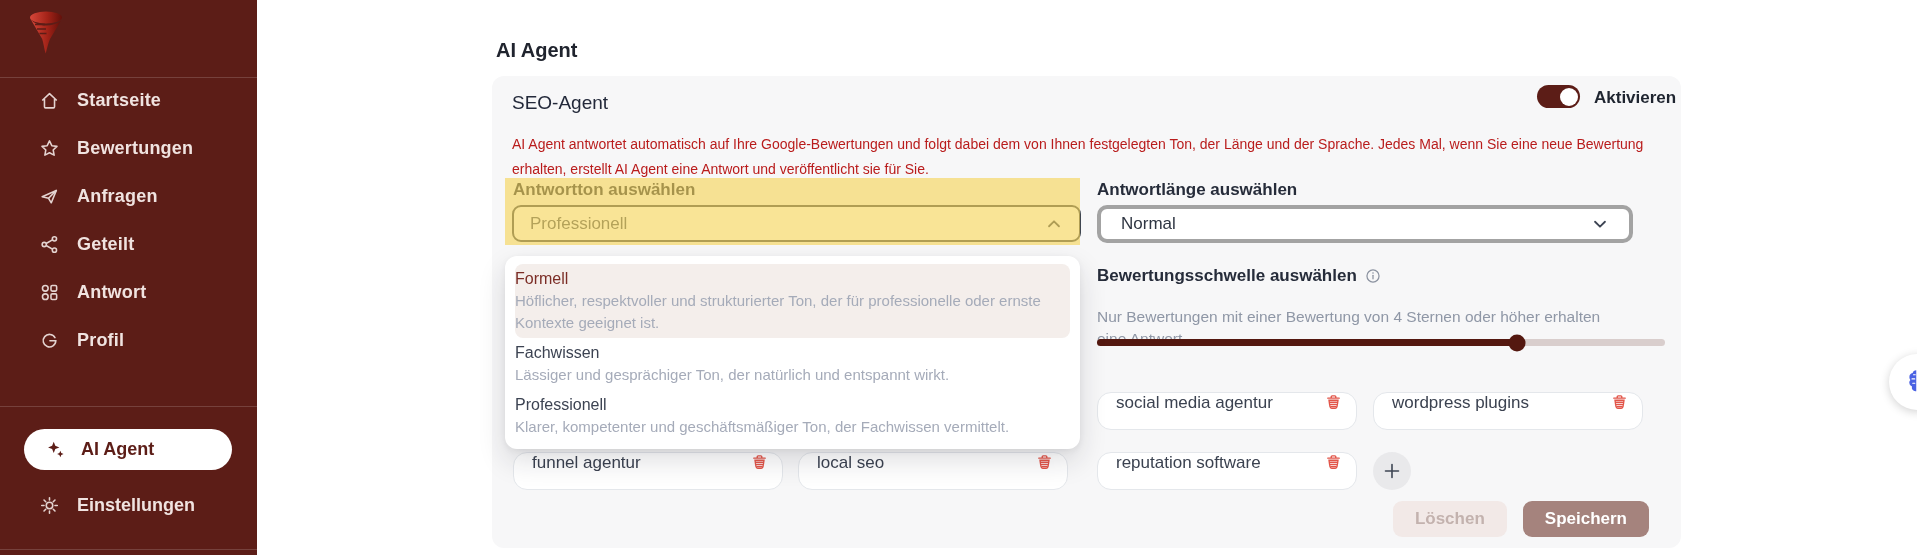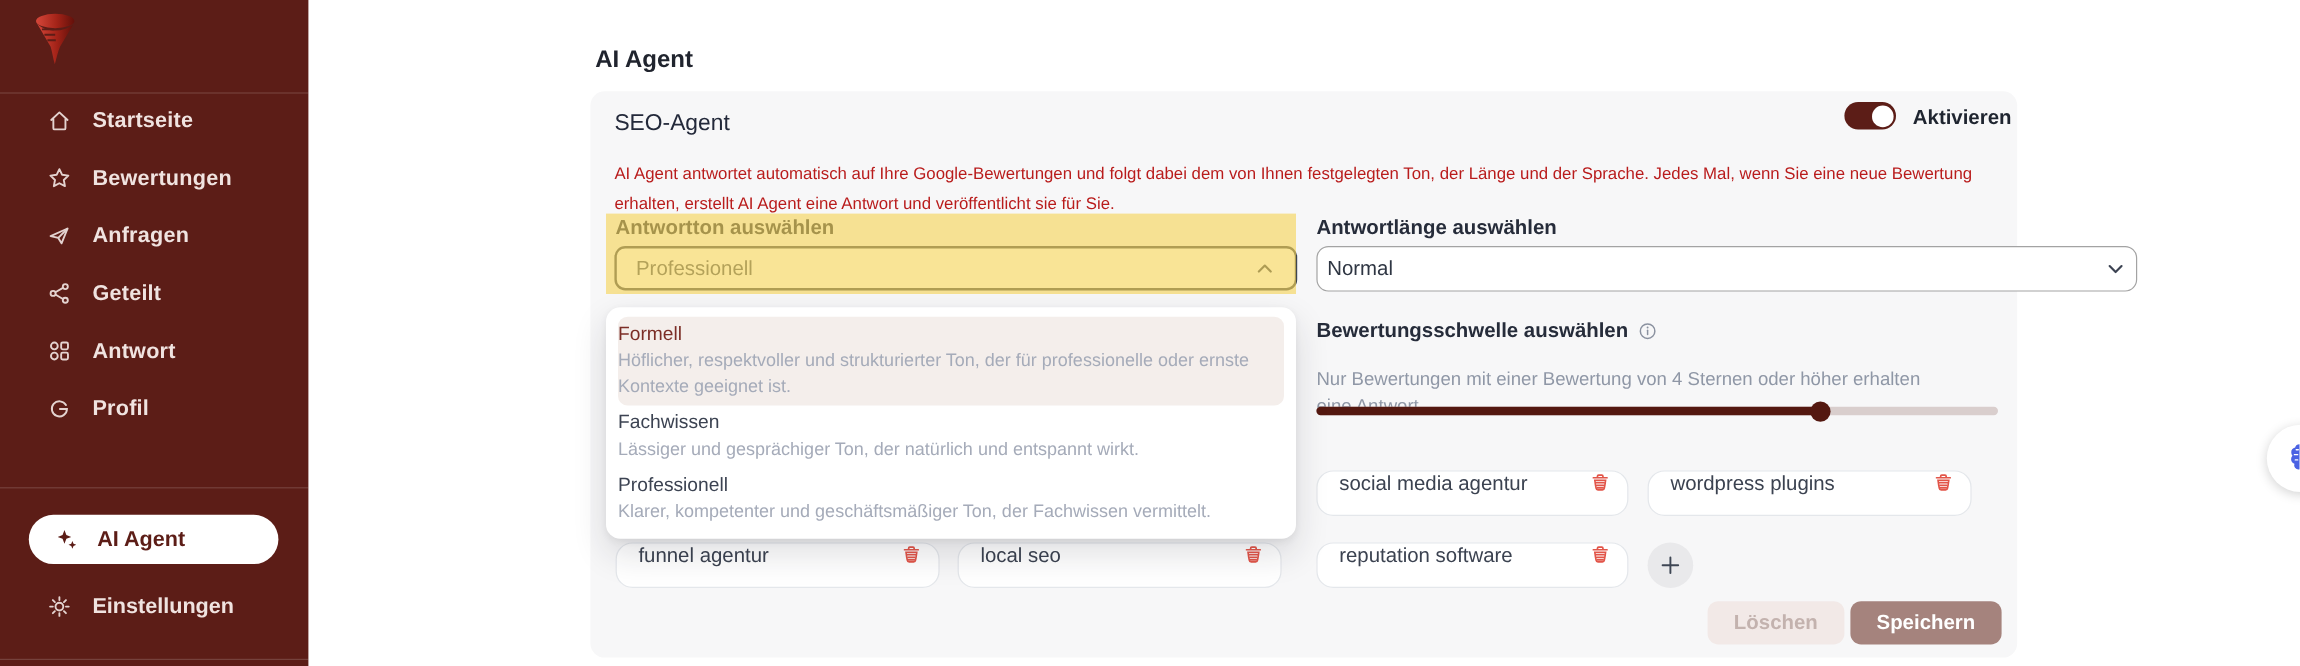--- a/index.html
+++ b/index.html
@@ -37,33 +37,33 @@
   .card-desc{position:absolute;left:20px;top:42px;width:1152px;font-size:14px;line-height:25px;color:#b91c1c}
   .col-label{position:absolute;font-size:17px;font-weight:700;color:#262c3a}
   .tone-label{left:21px;top:104px}
   .len-label{left:605px;top:104px}
   .thr-label{left:605px;top:190px;display:flex;align-items:center;gap:8px}
   .thr-label svg{width:16px;height:16px;color:#8b92a0}
   .tone-select{position:absolute;left:20px;top:129px;width:569px;height:37px;background:#fff;border:2px solid #3f4650;border-radius:9px;
         display:flex;align-items:center;justify-content:space-between;padding:0 16px;font-size:17px;color:#4a5160;cursor:pointer;z-index:1}
   .tone-select svg,.len-select svg{width:18px;height:18px;color:#3c4352}
   .highlight{position:absolute;left:13px;top:102px;width:575px;height:67px;background:var(--c-highlight-yellow);opacity:.62;z-index:2;pointer-events:none}
-  .len-select{position:absolute;left:605px;top:129px;width:684px;height:38px;background:#fff;border:1px solid #a3a3a3;border-radius:10px;
-        display:flex;align-items:center;justify-content:space-between;padding:0 8px;font-size:17px;color:#2f3643;cursor:pointer}
+  .len-select{position:absolute;left:605px;top:129px;width:536px;height:38px;background:#fff;border:4px solid #a3a3a3;border-radius:10px;
+        display:flex;align-items:center;justify-content:space-between;padding:0 20px;font-size:17px;color:#2f3643;cursor:pointer}
   .thr-desc{position:absolute;left:605px;top:214px;width:512px;font-size:15.5px;line-height:22px;color:#8f97a6}
   .slider{position:absolute;left:605px;top:263px;width:568px;height:7px;border-radius:4px;background:#d9cecd;cursor:pointer}
   .slider-fill{height:100%;border-radius:4px;background:var(--c-slider-fill);width:74%}
   .slider-thumb{position:absolute;top:50%;left:74%;width:17px;height:17px;background:var(--c-slider-fill);border-radius:50%;transform:translate(-50%,-50%)}
   .kw{position:absolute;height:38px;background:#fff;border:1px solid #e4e7eb;border-radius:14px;
       display:flex;align-items:flex-start;justify-content:space-between;padding:0 13px 0 18px;font-size:17px;color:#3b4250}
   .kw svg{width:19px;height:19px;color:var(--c-danger-red);cursor:pointer}
   .plus-btn{position:absolute;left:881px;top:376px;width:38px;height:38px;border-radius:50%;background:#e9e9eb;border:none;
       display:flex;align-items:center;justify-content:center;cursor:pointer}
   .plus-btn svg{width:20px;height:20px;color:#3e4654}
-  .btn-row{position:absolute;right:13px;top:425px;display:flex;gap:5px}
+  .btn-row{position:absolute;right:32px;top:425px;display:flex;gap:16px}
   .btn{border:none;border-radius:9px;font-family:inherit;font-size:17px;font-weight:700;padding:8px 22px;cursor:pointer}
   .btn-delete{background:#f2e9e7;color:#c3b2ae}
   .btn-save{background:var(--c-save-button-bg);color:#fff}
   
   .panel{position:absolute;left:13px;top:180px;width:575px;height:193px;background:#fff;border-radius:12px;padding:8px 10px;z-index:10;
          box-shadow:0 12px 28px rgba(30,30,40,.14),0 2px 6px rgba(0,0,0,.06)}
   .option{padding:4px 0;border-radius:8px;cursor:pointer}
   .option.highlighted{background:var(--c-option-hover-bg)}
   .opt-title{font-size:16px;line-height:22px;color:#3c4352}
   .option.highlighted .opt-title{color:#7b2d26}

